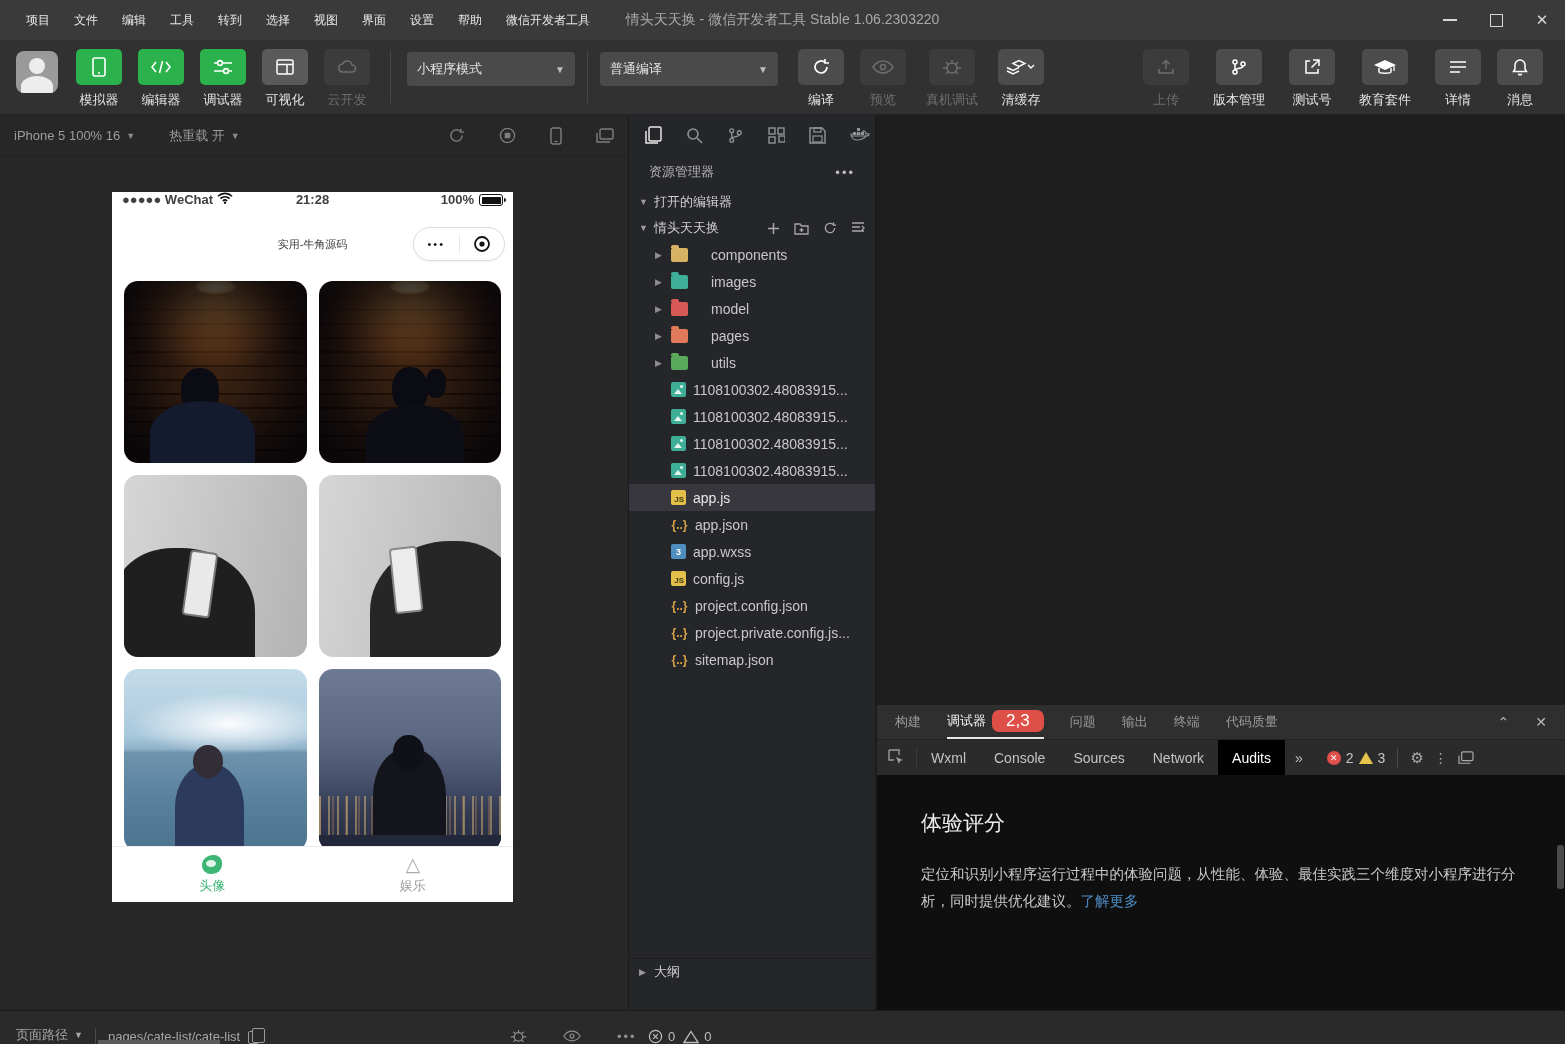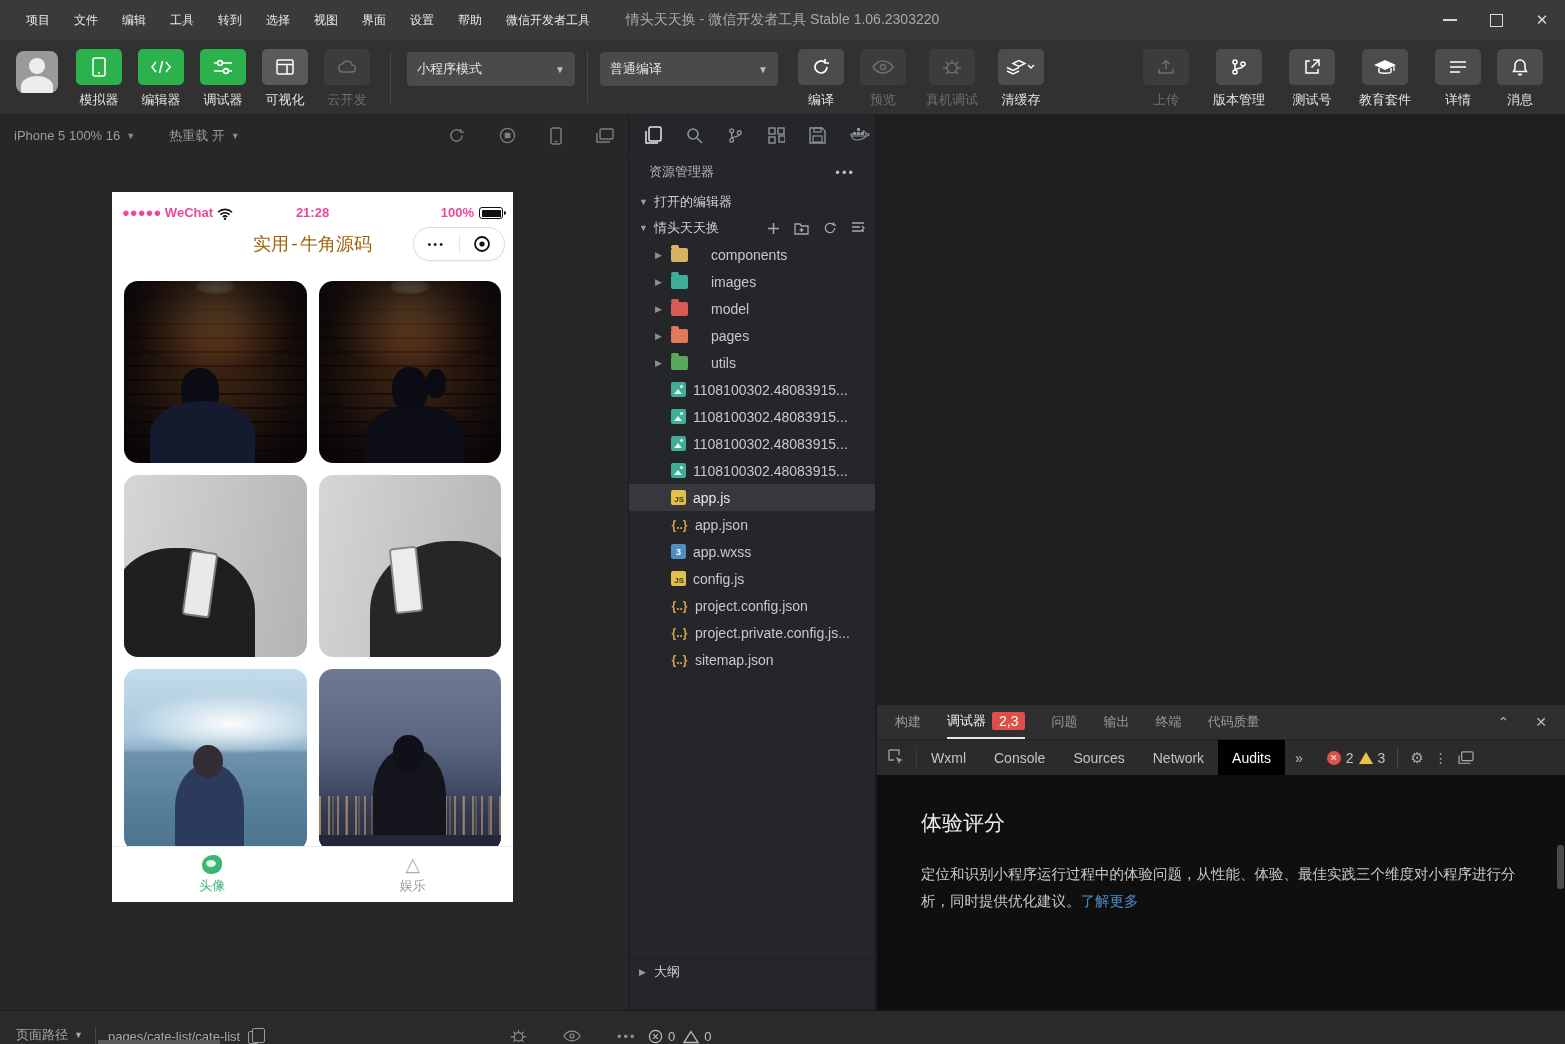--- a/index.html
+++ b/index.html
@@ -43,27 +43,27 @@
 
   
   .simarea { position:absolute; left:0; top:115px; width:628px; height:895px; background:#272727; }
   .simbar { height:42px; display:flex; align-items:center; padding:0 14px; color:#9c9c9c; font-size:13px; border-bottom:1px solid #222; }
   .simbar .dd { display:flex; align-items:center; gap:6px; margin-right:34px; }
   .simbar .caret { font-size:9px; color:#8a8a8a; }
   .simbar-icons { margin-left:auto; display:flex; gap:34px; color:#7e7e7e; align-items:center; }
 
   
   .phone { position:absolute; left:112px; top:77px; width:401px; height:710px; background:#fff; overflow:hidden; }
-  .p-status { height:28px; display:flex; align-items:flex-end; padding:0 10px; color:#ec4899; font-size:13px; font-weight:bold; }
+  .p-status { height:28px; display:flex; align-items:flex-start; padding:0 10px; color:#404040; font-size:13px; font-weight:bold; }
   .p-status .mid { position:absolute; left:50%; transform:translateX(-50%); }
   .p-status .right { margin-left:auto; display:flex; align-items:center; gap:5px; }
   .batt { width:24px; height:12px; border:1.5px solid #111; border-radius:3px; position:relative; background:#111; background-clip:content-box; padding:1.5px; }
   .batt::after { content:""; position:absolute; right:-4px; top:3px; width:2.5px; height:4.5px; background:#111; border-radius:0 2px 2px 0; }
   .p-nav { height:48px; position:relative; display:flex; align-items:center; justify-content:center; }
-  .p-title { font-size:18px; color:#a16207;font-family:Liberation Mono, monospace; }
+  .p-title { font-size:11px; color:#404040; }
   .capsule { position:absolute; right:8px; top:7px; width:92px; height:34px; border:1px solid #dcdcdc; border-radius:17px;
     background:#fff; display:flex; align-items:center; box-shadow:0 1px 2px rgba(0,0,0,.05); }
   .capsule .dots { flex:1; text-align:center; color:#111; font-size:11px; letter-spacing:2px; }
   .capsule .cdiv { width:1px; height:18px; background:#e6e6e6; }
   .capsule .target { flex:1; display:flex; align-items:center; justify-content:center; }
 
   .grid { padding:13px 12px 0 12px; display:grid; grid-template-columns:1fr 1fr; gap:12px; }
   .photo { height:182px; border-radius:14px; position:relative; overflow:hidden; }
 
   .p1,.p2 { background:
@@ -144,21 +144,21 @@
   .outline-row { position:absolute; left:0; bottom:26px; width:100%; height:26px; display:flex; align-items:center;
     gap:8px; padding-left:10px; color:#cfcfcf; border-top:1px solid #1d1d1d; font-size:13px; }
   .outline-row .car { font-size:9px; color:#9c9c9c; }
 
   
   .editor { position:absolute; left:877px; top:115px; width:688px; height:590px; background:#1e1e1e; }
   .dbg { position:absolute; left:877px; top:705px; width:688px; height:305px; background:#a16207; }
   .dbg-tabs { height:34px; background:#2f2f2f; display:flex; align-items:center; padding:0 18px; gap:26px; color:#9a9a9a; font-size:13px; }
   .dbg-tab { height:34px; display:flex; align-items:center; gap:6px; }
   .dbg-tab.active { color:#f0f0f0; border-bottom:2px solid #e8e8e8; }
-  .badge { background:#de4f47; color:#fff; border-radius:2px; font-size:14px; padding:1px 7px; }
+  .badge { background:#de4f47; color:#fff; border-radius:7px; font-size:17px; padding:1px 14px; }
   .dbg-tabs .rightops { margin-left:auto; display:flex; gap:26px; color:#b9b9b9; font-size:14px; }
   .devbar { height:36px; background:#2b2b2b; border-top:1px solid #222; display:flex; align-items:center; color:#c3c3c3; font-size:14px; }
   .inspect { width:40px; display:flex; justify-content:center; color:#9a9a9a; border-right:1px solid #3a3a3a; height:22px; align-items:center; }
   .dtab { padding:0 14px; height:36px; display:flex; align-items:center; }
   .dtab.active { background:#000; color:#fff; }
   .dmore { padding:0 10px; color:#bdbdbd; }
   .errwarn { margin-left:14px; display:flex; align-items:center; gap:5px; }
   .errdot { width:14px; height:14px; border-radius:50%; background:#e0504a; color:#fff; font-size:9px; display:flex; align-items:center; justify-content:center; }
   .warntri { width:0; height:0; border-left:7px solid transparent; border-right:7px solid transparent; border-bottom:12px solid #e6c34a; position:relative; }
   .devbar .sep { width:1px; height:20px; background:#4a4a4a; margin:0 12px; }

